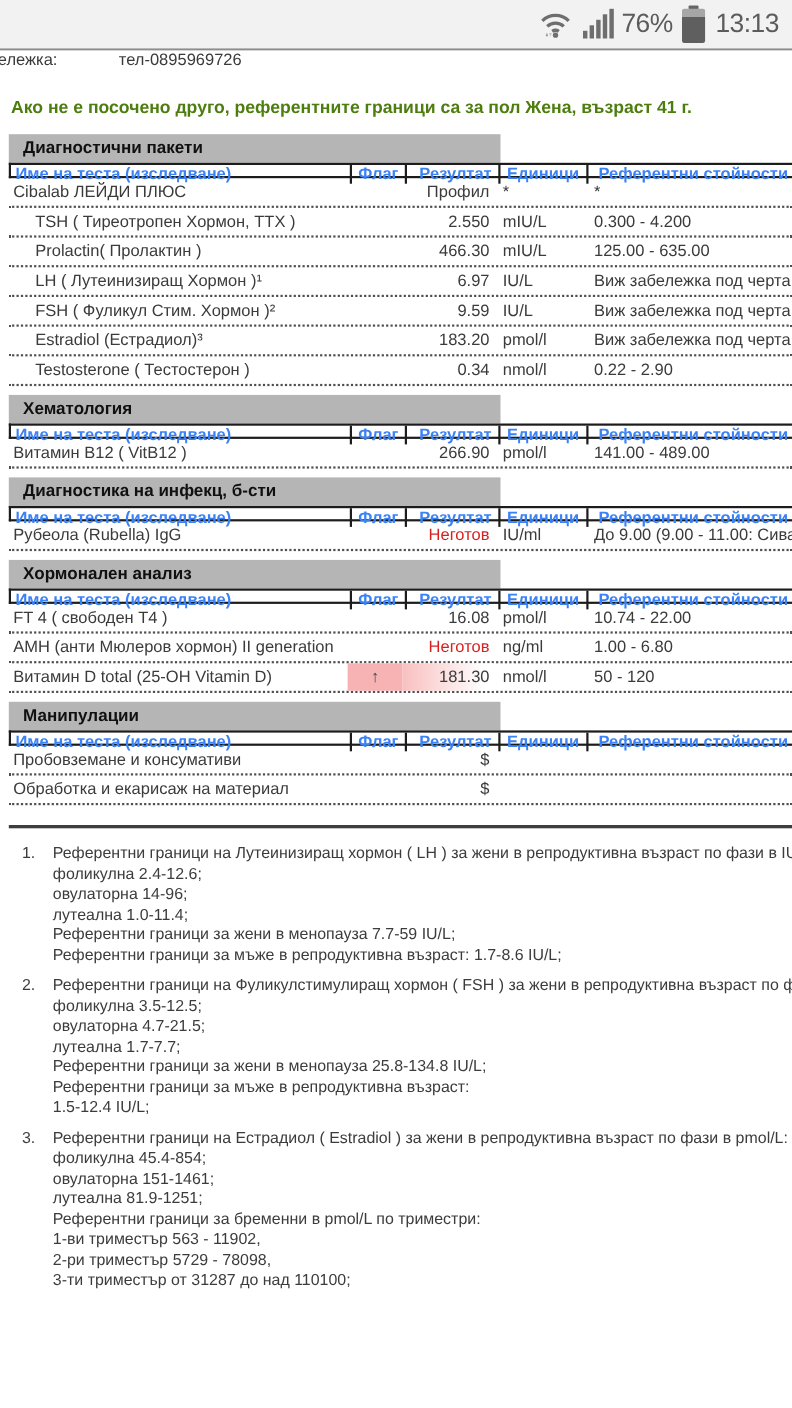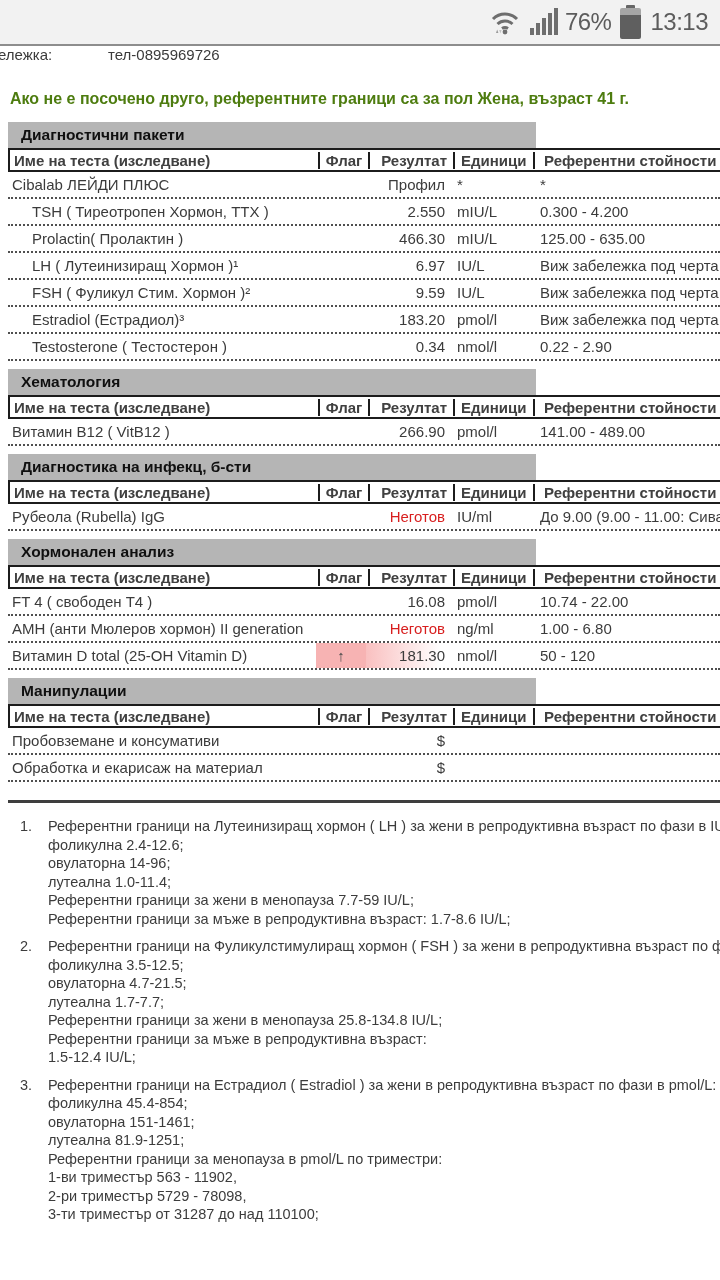--- a/index.html
+++ b/index.html
@@ -30,27 +30,27 @@
   .doc { background:#fff; }
   .doc-top { display:flex; margin-top:0; font-size:15px; color:#3a3a3a; height:20px; }
   .doc-top .lbl { flex:0 0 110px; margin-left:-2px; }
   .doc-note { margin:24px 0 0 10px; font-size:16px; font-weight:bold; color:#4d7c0f; }
 
   
   .sections { }
   .lab-section { margin:8px 0 0 8px; }
   .lab-section:first-child { margin-top:14px; }
   .section-band {
-    width:528px; height:26px; background:var(--band); box-sizing:border-box;
+    width:447px; height:26px; background:var(--band); box-sizing:border-box;
     padding-left:13px; line-height:26px; font-size:15.5px; font-weight:bold; color:#101010;
   }
   .thead {
-    display:flex; width:712px; height:24px; box-sizing:border-box;
+    display:flex; width:712px; height:14px; box-sizing:border-box;
     border:2px solid #1c1c1c; border-right:none;
-    font-weight:bold; font-size:15px; color:#404040; align-items:center;
+    font-weight:bold; font-size:15px; color:#3b82f6; align-items:flex-start;
   }
   .thead .c { display:flex; align-items:center; }
   .thead .c + .c { border-left:2px solid #1c1c1c; }
   .c { box-sizing:border-box; overflow:hidden; white-space:nowrap; }
   .c.name   { width:308px; padding-left:4px; }
   .c.flag   { width:50px; justify-content:center; text-align:center; }
   .c.result { width:85px; justify-content:flex-end; text-align:right; padding-right:6px; }
   .c.units  { width:80px; padding-left:6px; }
   .c.ref    { flex:1; padding-left:9px; }
   .trow {
@@ -314,21 +314,21 @@
         </div>
   </div>
 
   <div class="footnote">
     <div class="fn-num">3.</div>
     <div class="fn-lines">
           <div class="fn-line">Референтни граници на Естрадиол ( Estradiol ) за жени в репродуктивна възраст по фази в pmol/L:</div>
           <div class="fn-line">фоликулна 45.4-854;</div>
           <div class="fn-line">овулаторна 151-1461;</div>
           <div class="fn-line">лутеална 81.9-1251;</div>
-          <div class="fn-line">Референтни граници за менопауза в pmol/L по триместри:</div>
+          <div class="fn-line">Референтни граници за бременни в pmol/L по триместри:</div>
           <div class="fn-line">1-ви триместър 563 - 11902,</div>
           <div class="fn-line">2-ри триместър 5729 - 78098,</div>
           <div class="fn-line">3-ти триместър от 31287 до над 110100;</div>
           <div class="fn-line"></div>
         </div>
   </div>
 </div>
 
 </div>
 

